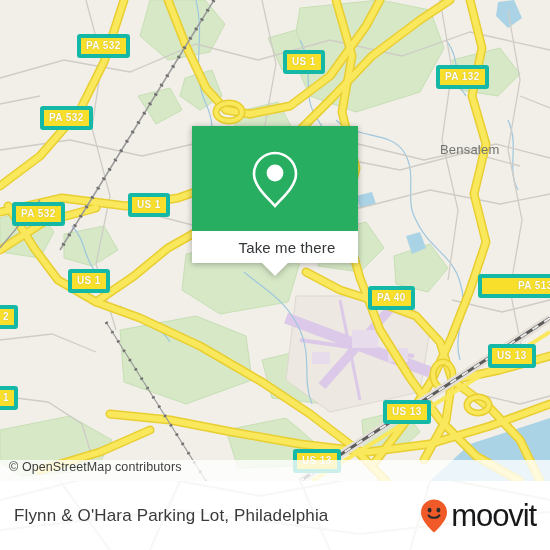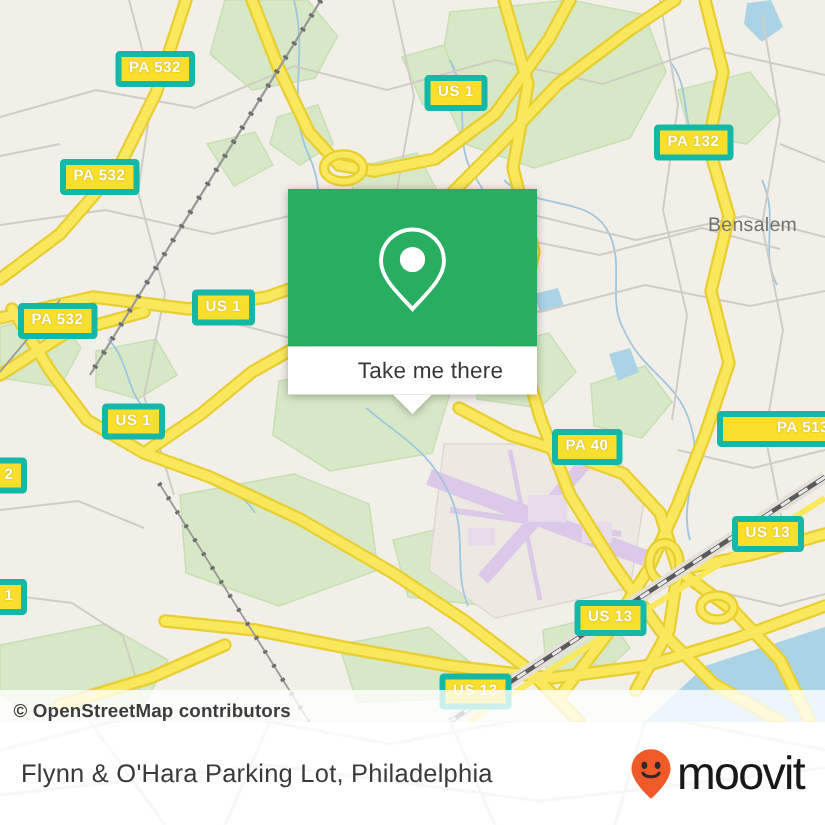--- a/index.html
+++ b/index.html
@@ -39,21 +39,21 @@
     color:#70736F;
     font-size:13px;
     white-space:nowrap;
     letter-spacing:.2px;
   }
 
   
   #attribution{
     position:absolute;left:0;bottom:0;width:550px;height:21px;
     background:rgba(255,255,255,.78);
-    display:flex;align-items:flex-end;font-weight:bold;
+    display:flex;align-items:flex-start;
   }
   #attribution span{
     font-size:12.5px;color:#3d3d3d;padding-left:9px;letter-spacing:.1px;
   }
 
   
   #popup{
     position:absolute;left:192px;top:126px;width:166px;
     filter:drop-shadow(0 1px 3px rgba(0,0,0,.30));
   }
@@ -238,36 +238,36 @@
         <line x1="550" y1="318" x2="300" y2="481" stroke="#E4E0D8" stroke-width="8"></line>
         <line x1="550" y1="318" x2="300" y2="481" stroke="#5A5A5A" stroke-width="3"></line>
         <line x1="550" y1="318" x2="300" y2="481" stroke="#E8E8E8" stroke-width="2" stroke-dasharray="7 7"></line>
         <line x1="550" y1="332" x2="312" y2="481" stroke="#F9E85C" stroke-width="4"></line>
       </g>
     </svg>
 
     <div id="shield-layer">
         <div class="shield" style="left: 77px; top: 34px;">PA 532</div>
         <div class="shield" style="left: 283px; top: 50px;">US 1</div>
-        <div class="shield" style="left: 436px; top: 83px;">PA 132</div>
+        <div class="shield" style="left: 436px; top: 65px;">PA 132</div>
         <div class="shield" style="left: 40px; top: 106px;">PA 532</div>
         <div class="shield" style="left: 128px; top: 193px;">US 1</div>
         <div class="shield" style="left: 12px; top: 202px;">PA 532</div>
         <div class="shield" style="left: 68px; top: 269px;">US 1</div>
         <div class="shield" style="left: 368px; top: 286px;">PA 40</div>
         <div class="shield" style="left: 478px; top: 274px; padding-left: 36px;">PA 513</div>
         <div class="shield" style="left: -6px; top: 305px;">2</div>
         <div class="shield" style="left: 488px; top: 344px;">US 13</div>
         <div class="shield" style="left: -6px; top: 386px;">1</div>
         <div class="shield" style="left: 383px; top: 400px;">US 13</div>
         <div class="shield" style="left: 293px; top: 449px;">US 13</div>
       </div>
 
     <div id="place-layer">
-        <div class="place-label" style="left: 440px; top: 142px; margin-left: 32px;">Bensalem</div>
+        <div class="place-label" style="left: 440px; top: 142px;">Bensalem</div>
       </div>
 
     <div id="attribution">
       <span>© OpenStreetMap contributors</span>
     </div>
 
     <div id="popup">
       <div id="popup-head">
         <svg width="52" height="60" viewBox="0 0 52 60">
           <path d="M26 4 C14.4 4 5 13.4 5 25 C5 37 18 48 26 57 C34 48 47 37 47 25 C47 13.4 37.6 4 26 4 Z" fill="none" stroke="#ffffff" stroke-width="2.6"></path>

